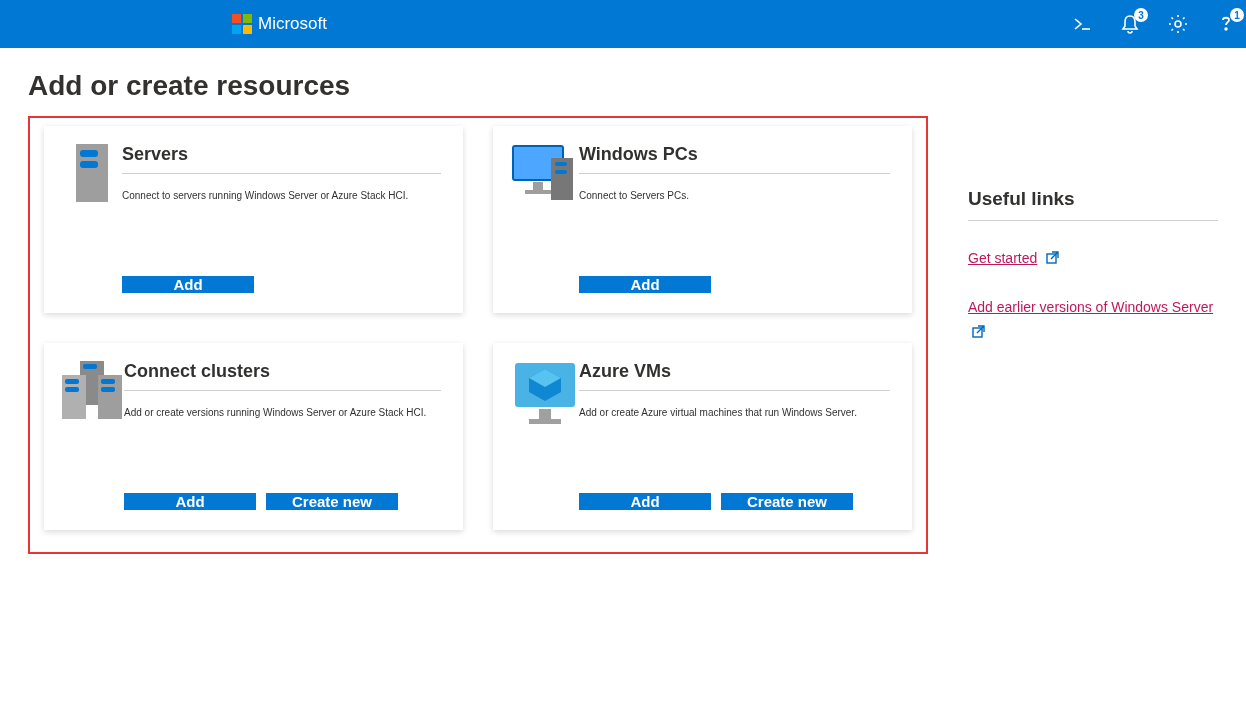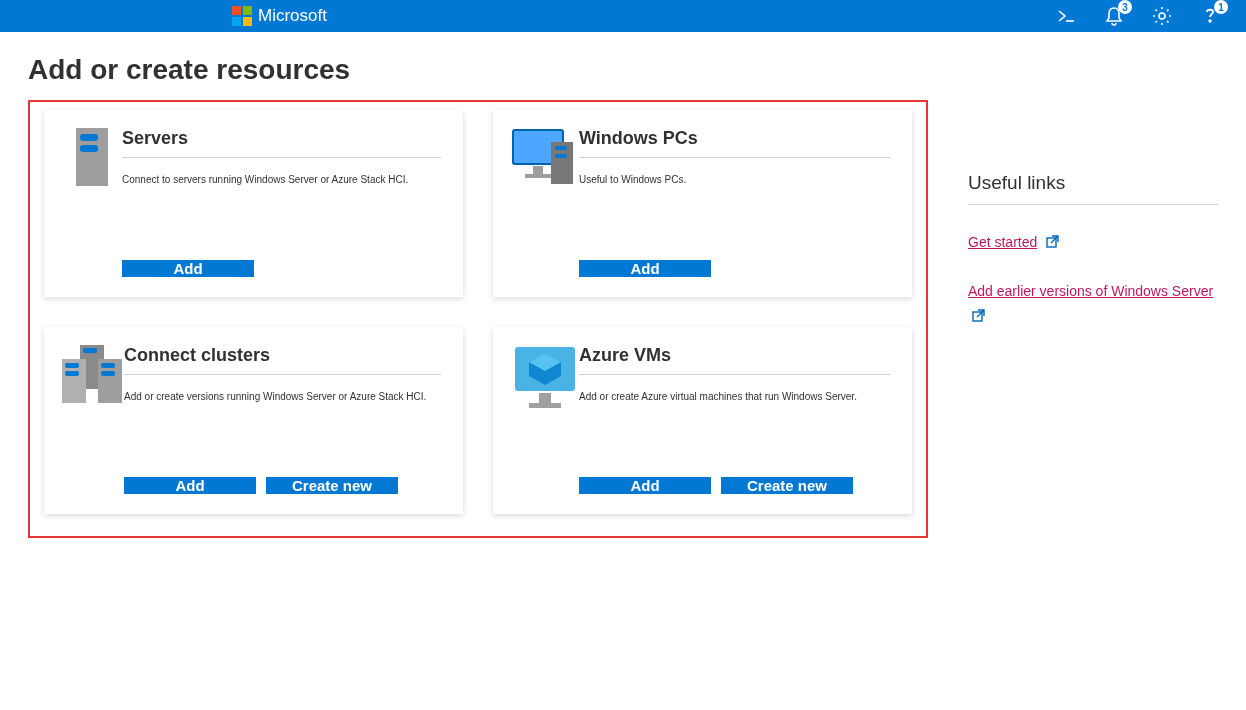--- a/index.html
+++ b/index.html
@@ -3,25 +3,25 @@
 <meta charset="utf-8">
 <style>
 * { box-sizing: border-box; margin: 0; padding: 0; }
 body {
   font-family: "Segoe UI", -apple-system, BlinkMacSystemFont, sans-serif;
   background: #fff;
   color: #323130;
   width: 1246px;
 }
 .topbar {
-  height: 32px;
+  height: 48px;
   background: #0078d4;
   display: flex;
   align-items: center;
-  padding: 0 16px 0 232px;
+  padding: 0 0 0 232px;
   color: #fff;
   gap: 36px;
 }
 .ms-logo {
   display: inline-flex;
   align-items: center;
   gap: 6px;
 }
 .ms-logo-grid {
   width: 20px; height: 20px;
@@ -82,21 +82,21 @@
   background: #0078d4;
   color: #fff;
   border: none;
   font-size: 15px;
   font-weight: 600;
   padding: 0 0;
   min-width: 132px;
   cursor: pointer;
 }
 .sidebar { flex: 1; padding-top: 118px; }
-.side-title { font-size: 19px; font-weight: 400; padding-bottom: 10px; border-bottom: 1px solid #d0d0d0; margin-bottom: 24px; }
+.side-title { font-size: 19px; font-weight: 700; padding-bottom: 10px; border-bottom: 1px solid #d0d0d0; margin-bottom: 24px; }
 .side-link { display: inline; color: #be185d; text-decoration: underline; font-size: 14px; margin-bottom: 22px; cursor: pointer; }
 .side-link-row { margin-bottom: 22px; line-height:1.6; }
 .ext-icon { display: inline-block; margin-left: 4px; color:#0067b8; vertical-align: -1px; }
 </style>
 </head>
 <body>
 
 <div class="topbar">
   <div class="ms-logo">
     <div class="ms-logo-grid">
@@ -168,21 +168,21 @@
               <rect x="2" y="2" width="50" height="34" rx="2" fill="#4da6ff" stroke="#0063b1" stroke-width="2"></rect>
               <rect x="22" y="38" width="10" height="8" fill="#9e9e9e"></rect>
               <rect x="14" y="46" width="26" height="4" fill="#9e9e9e"></rect>
               <rect x="40" y="14" width="22" height="42" fill="#777"></rect>
               <rect x="44" y="18" width="12" height="4" rx="2" fill="#0078d4"></rect>
               <rect x="44" y="26" width="12" height="4" rx="2" fill="#0078d4"></rect>
             </svg>
           </div>
           <div class="card-body">
             <div class="card-title">Windows PCs</div>
-            <div class="card-desc">Useful to Windows PCs.</div>
+            <div class="card-desc">Connect to Servers PCs.</div>
             <div class="card-actions">
               <button class="btn">Add</button>
             </div>
           </div>
         </div>
 
         <div class="card">
           <div class="card-icon">
             <svg width="62" height="60" viewBox="0 0 62 60">
               <rect x="18" y="0" width="24" height="44" fill="#8a8a8a"></rect>

